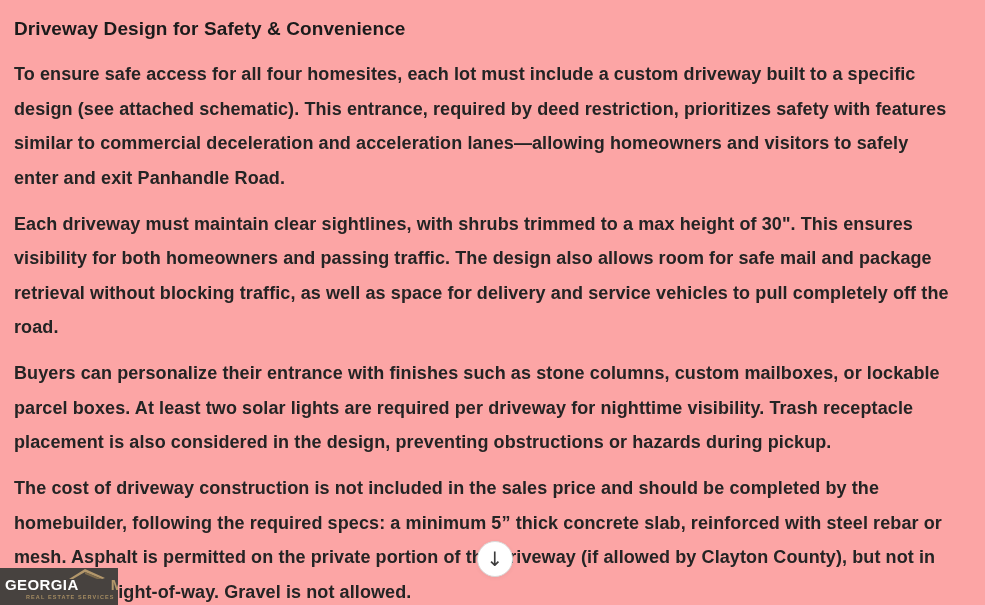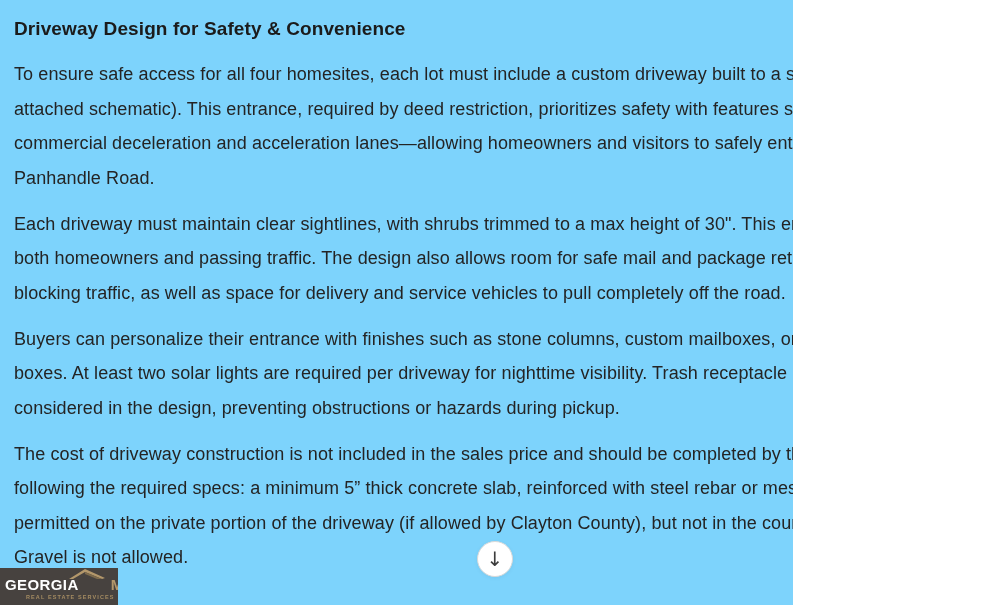--- a/index.html
+++ b/index.html
@@ -4,44 +4,45 @@
 <style>
   html, body { margin: 0; padding: 0; }
   body {
     width: 985px;
     height: 605px;
     background: #ffffff;
     font-family: "Liberation Sans", sans-serif;
   }
   .page {
     position: relative;
-    width: 793px;
+    width: 985px;
     height: 605px;
     overflow: hidden;
-    background: #7dd3fc;
+    background: #fca5a5;
   }
   .content {
     box-sizing: border-box;
     padding: 16px 18px 0 14px;
     width: 971px;
   }
   h1.doc-title {
     margin: 0 0 15px 0;
     font-size: 19px;
     line-height: 26px;
     font-weight: 700;
     color: #1b1b1b;
     letter-spacing: 0.1px;
   }
   p.doc-paragraph {
     margin: 0 0 11.5px 0;
     font-size: 18px;
     line-height: 34.5px;
     color: #242424;
     letter-spacing: 0.1px;
+    font-weight: bold;
   }
   .scroll-btn {
     position: absolute;
     top: 541px;
     left: 477px;
     width: 36px;
     height: 36px;
     border-radius: 50%;
     background: #ffffff;
     border: 1px solid #d9d9d9;

